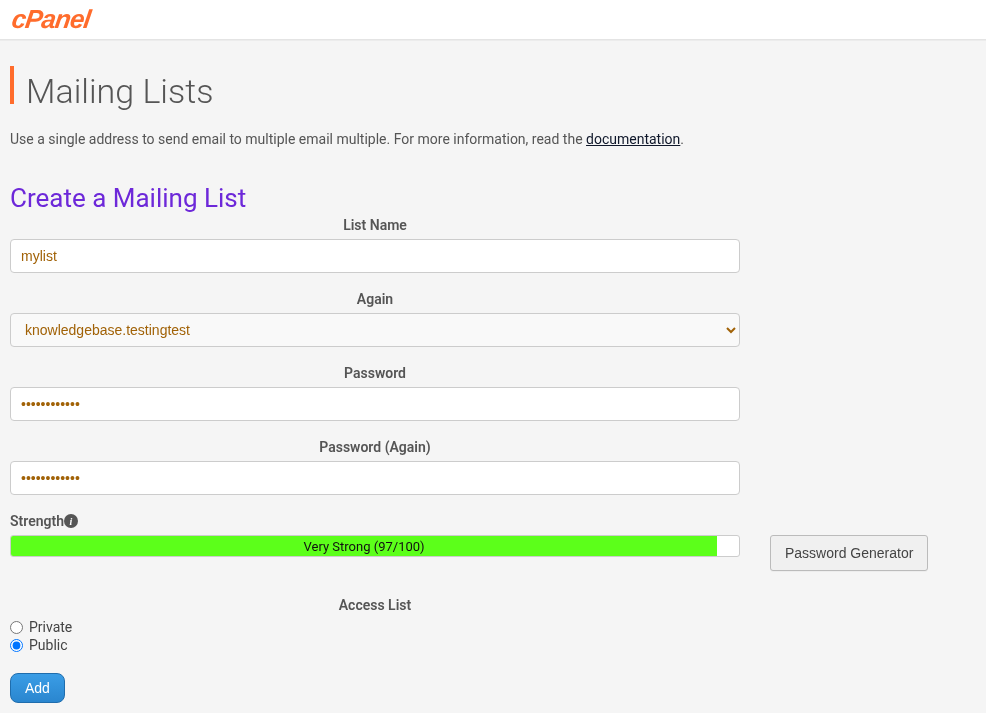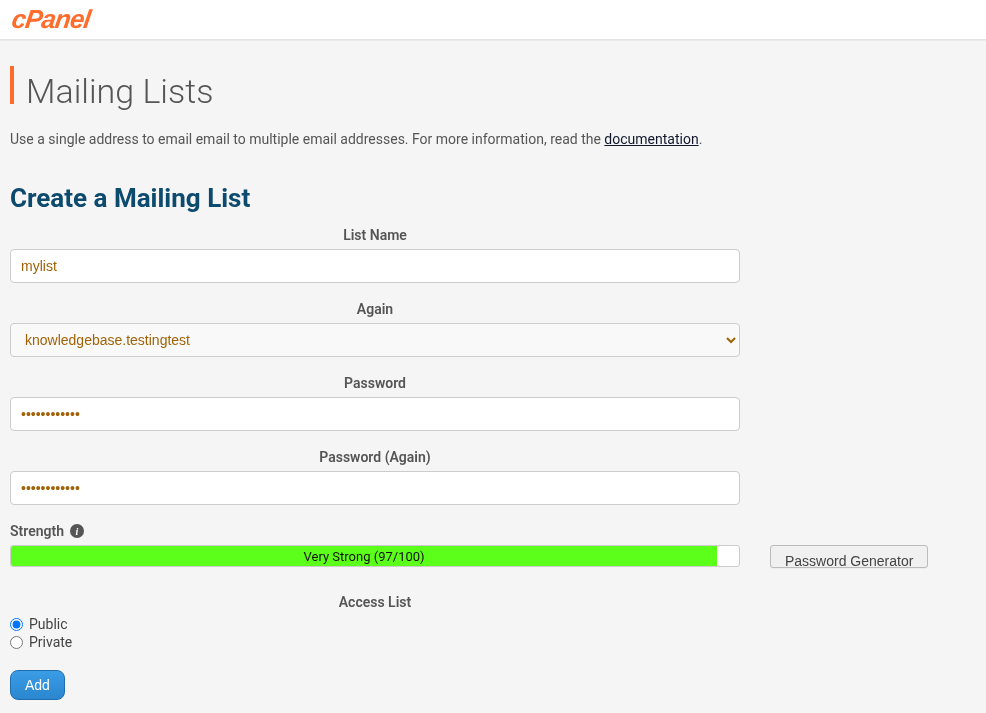--- a/index.html
+++ b/index.html
@@ -5,53 +5,53 @@
     * { box-sizing: border-box; margin: 0; padding: 0; }
     body { font-family: -apple-system, BlinkMacSystemFont, "Segoe UI", Roboto, "Helvetica Neue", Arial, sans-serif; background: #ffffff; color: #555; }
     .top-bar { padding: 4px 12px; border-bottom: 1px solid #e4e4e4; background:#fff; }
     .logo { font-family: Arial, sans-serif; font-weight: 700; font-style: italic; font-size: 26px; color: #ff6c2c; letter-spacing: -1px; transform: skewX(-8deg); display:inline-block; }
     .page-body { background: #f5f5f5; border-top:1px solid #ececec; padding: 12px 10px 30px; }
     .title-wrap { display:flex; align-items:center; margin-top:6px; margin-bottom:20px; }
     .title-bar { width:4px; height:38px; background:#ff6c2c; margin-right:12px; }
     .page-title { font-size:34px; font-weight:300; color:#555;margin-top:12px; }
     .intro { font-size:14px; color:#555; margin-bottom:36px; }
     .intro a { color:#0f172a; text-decoration: underline; }
-    .section-heading { font-size:26px; font-weight:700; color:#0c4a6e; margin-bottom:14px; }
+    .section-heading { font-size:26px; font-weight:400; color:#6d28d9; margin-bottom:4px; }
     .form-area { max-width:730px; }
     .form-group { margin-bottom:18px; }
     .form-label { display:block; font-size:14px; font-weight:600; color:#555; margin-bottom:6px;text-align:center; }
     .text-input, .select-input { width:100%; padding:6px 10px; font-size:14px; color:#a16207; background:#fff; border:1px solid #ccc; border-radius:4px; height:34px; }
     .select-input { appearance: menulist; background:#f9f9f9; }
-    .strength-label { font-size:14px; font-weight:600; color:#555; display:flex; align-items:center; gap:6px; margin-bottom:6px;}
+    .strength-label { font-size:14px; font-weight:600; color:#555; display:flex; align-items:center; margin-bottom:6px;}
     .info-icon { display:inline-flex; width:14px; height:14px; border-radius:50%; background:#555; color:#fff; font-size:10px; font-weight:bold; align-items:center; justify-content:center; font-style: italic; font-family: Georgia, serif;}
     .strength-row { display:flex; align-items:stretch; gap:30px; }
     .strength-col { flex:0 0 730px; max-width:730px; }
     .strength-bar-outer { width:100%; height:22px; border:1px solid #ccc; border-radius:3px; background:#fff; overflow:hidden; position:relative; }
     .strength-bar-inner { height:100%; background:#5cff1a; width:97%; display:flex; align-items:center; justify-content:center; color:#111; font-size:13px; }
-    .pw-gen-btn { align-self:center; background:#f0f0f0; border:1px solid #bbb; border-radius:3px; padding:7px 14px; font-size:14px; color:#444; cursor:pointer; box-shadow:0 1px 0 rgba(0,0,0,0.03); height:23px; }
+    .pw-gen-btn { align-self:center; background:#f0f0f0; border:1px solid #bbb; border-radius:3px; padding:7px 14px; font-size:14px; color:#444; cursor:pointer; box-shadow:0 1px 0 rgba(0,0,0,0.03); height:36px; }
     .radio-row { display:flex; align-items:center; gap:6px; font-size:14px; color:#444; margin-bottom:2px;}
     .radio-row input { margin:0; }
     .add-btn { background:#2d8fd8; background:linear-gradient(#3a9de6,#2a86cf); border:1px solid #1f6dad; color:#fff; padding:6px 14px; font-size:14px; border-radius:8px; cursor:pointer; margin-top:18px;}
   </style>
 </head>
 <body>
 
 <div class="top-bar">
   <span class="logo">cPanel</span>
 </div>
 
 <div class="page-body">
 
   <div class="title-wrap">
     <div class="title-bar"></div>
     <h1 class="page-title">Mailing Lists</h1>
   </div>
 
   <p class="intro">
-    <span>Use a single address to email email to multiple email addresses. For more information, read the </span><a href="#">documentation</a><span>.</span>
+    <span>Use a single address to send email to multiple email multiple. For more information, read the </span><a href="#">documentation</a><span>.</span>
   </p>
 
   <h2 class="section-heading">Create a Mailing List</h2>
 
   <div class="form-area">
 
     <div class="form-group">
       <label class="form-label">List Name</label>
       <input type="text" class="text-input" value="mylist" style="">
     </div>
@@ -85,24 +85,24 @@
       <div class="strength-bar-outer">
         <div class="strength-bar-inner">Very Strong (97/100)</div>
       </div>
     </div>
     <button class="pw-gen-btn">Password Generator</button>
   </div>
 
   <div class="form-area" style="margin-top:26px;">
     <div class="form-label">Access List</div>
     <label class="radio-row">
+      <input type="radio" name="access" style="">
+      <span>Private</span>
+    </label>
+    <label class="radio-row">
       <input type="radio" name="access" checked="" style="">
       <span>Public</span>
-    </label>
-    <label class="radio-row">
-      <input type="radio" name="access" style="">
-      <span>Private</span>
     </label>
 
     <button class="add-btn">Add</button>
   </div>
 
 </div>
 
 </body></html>

